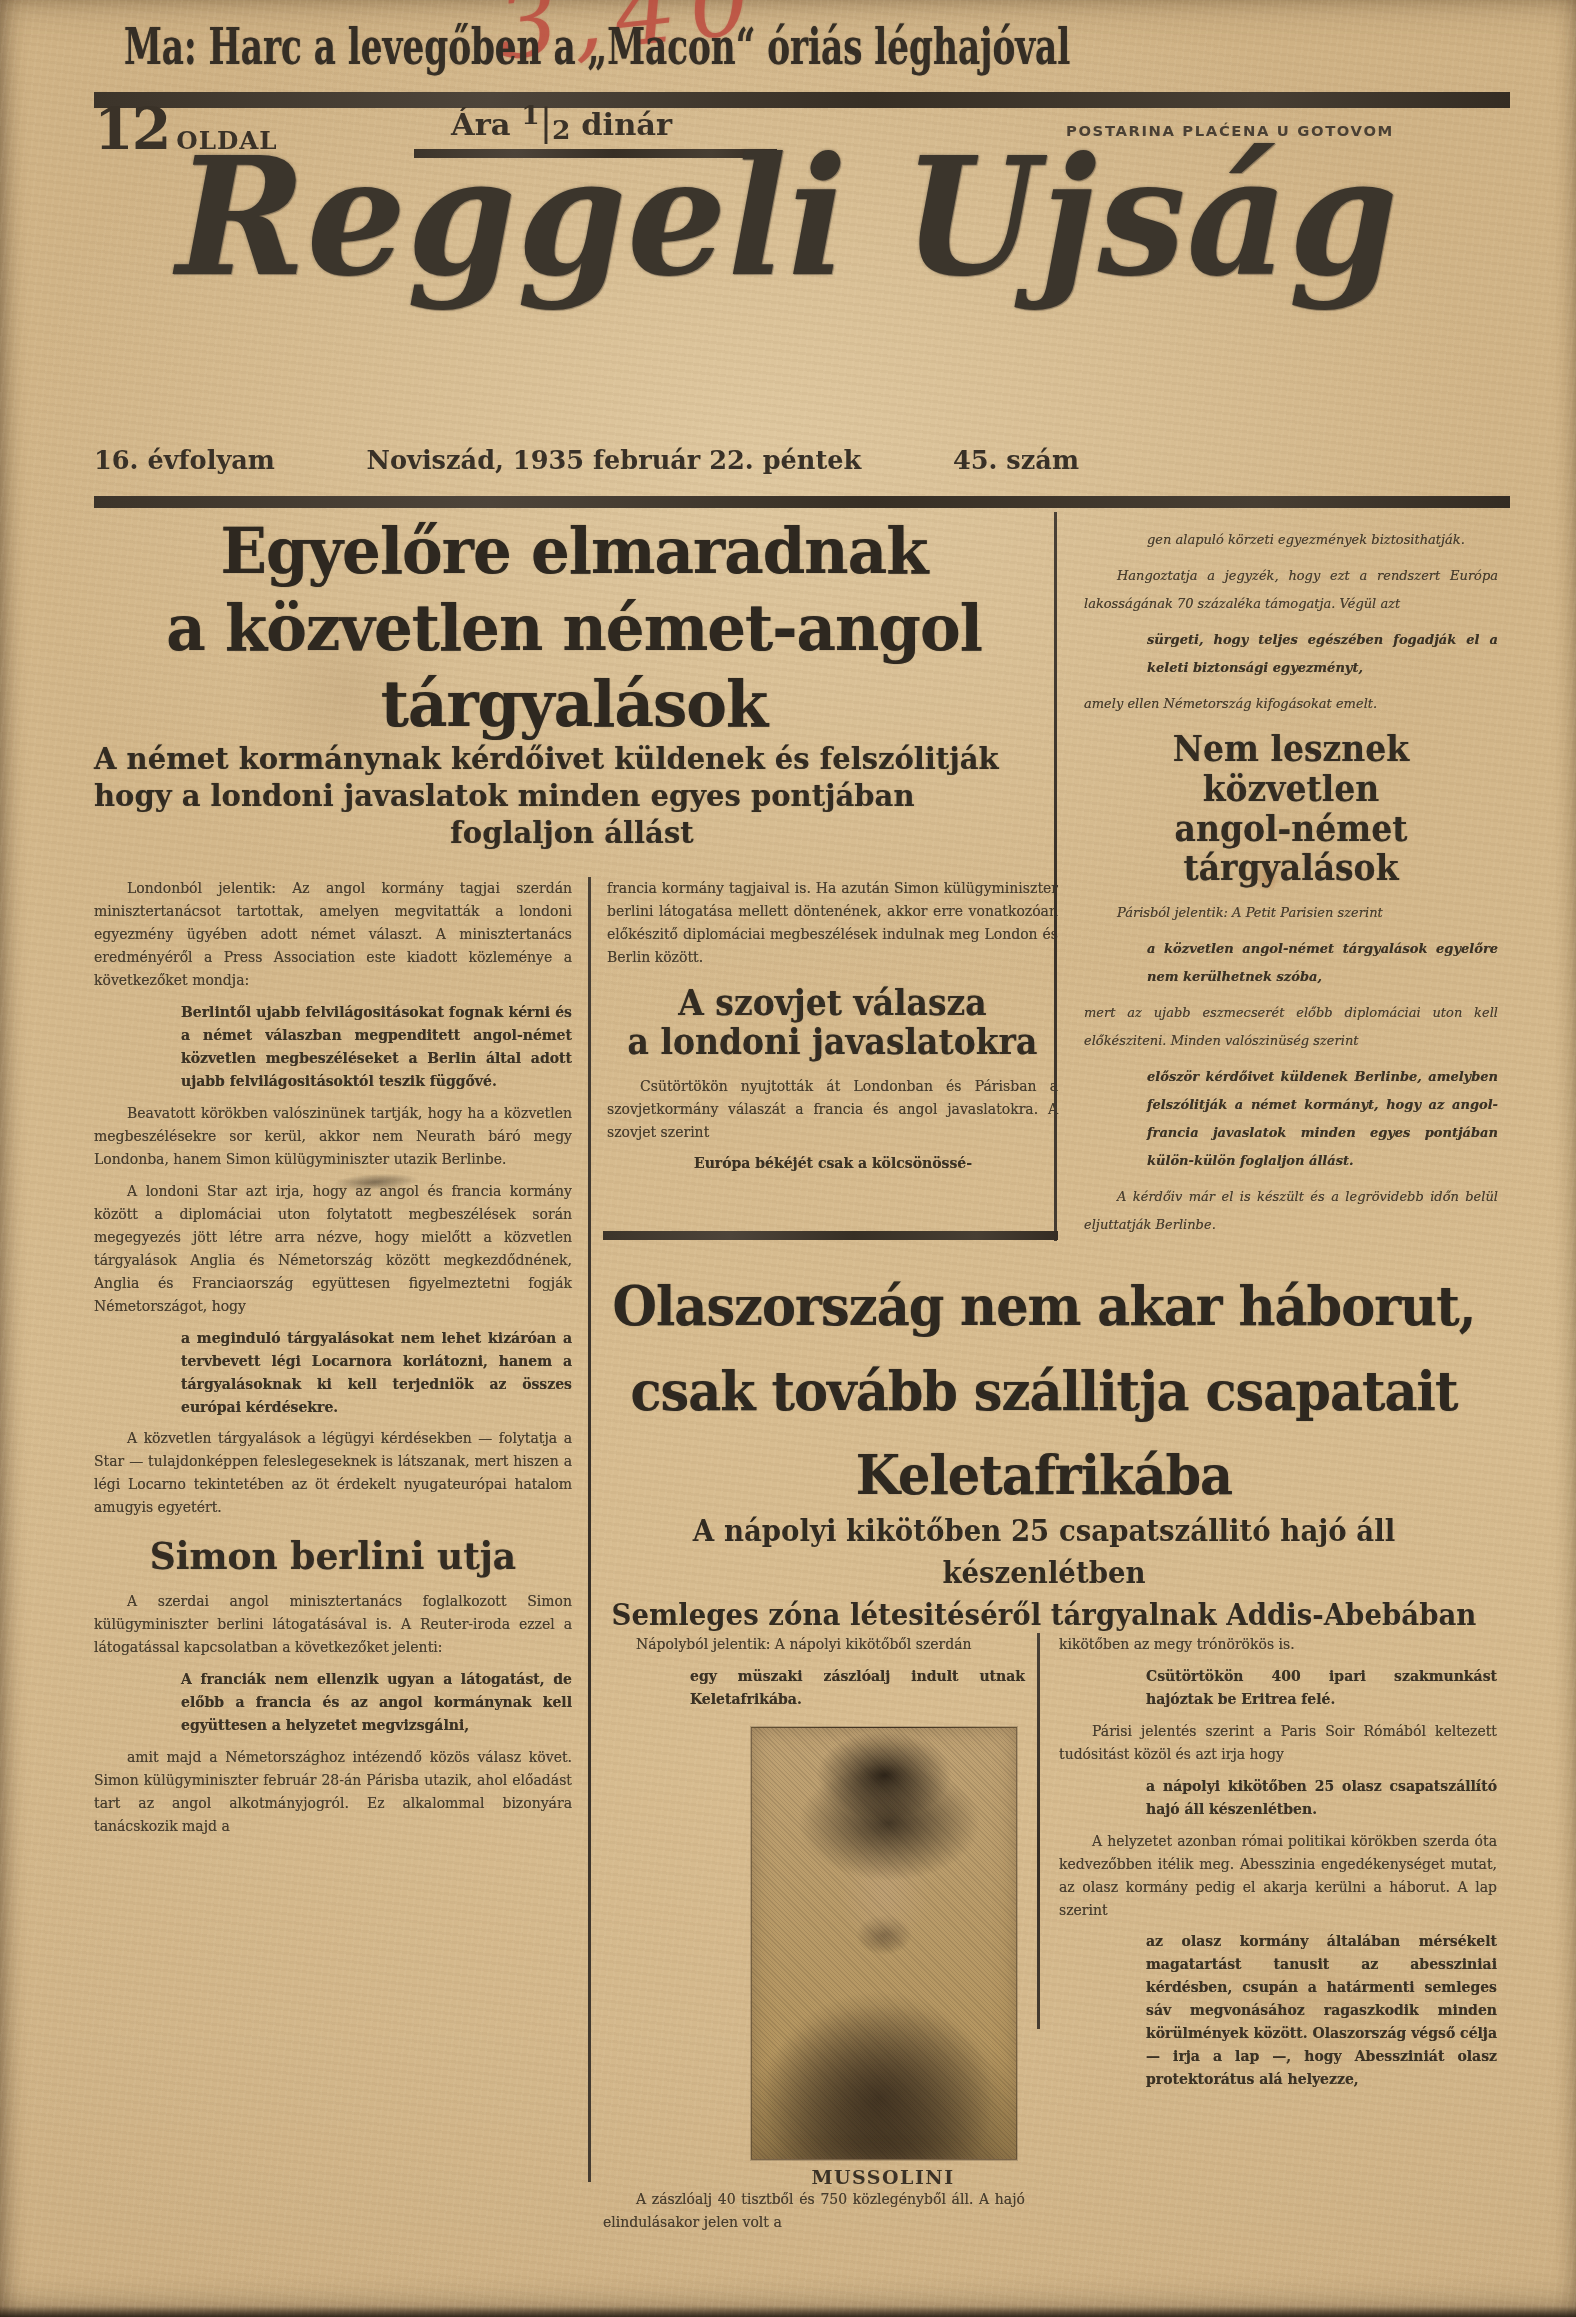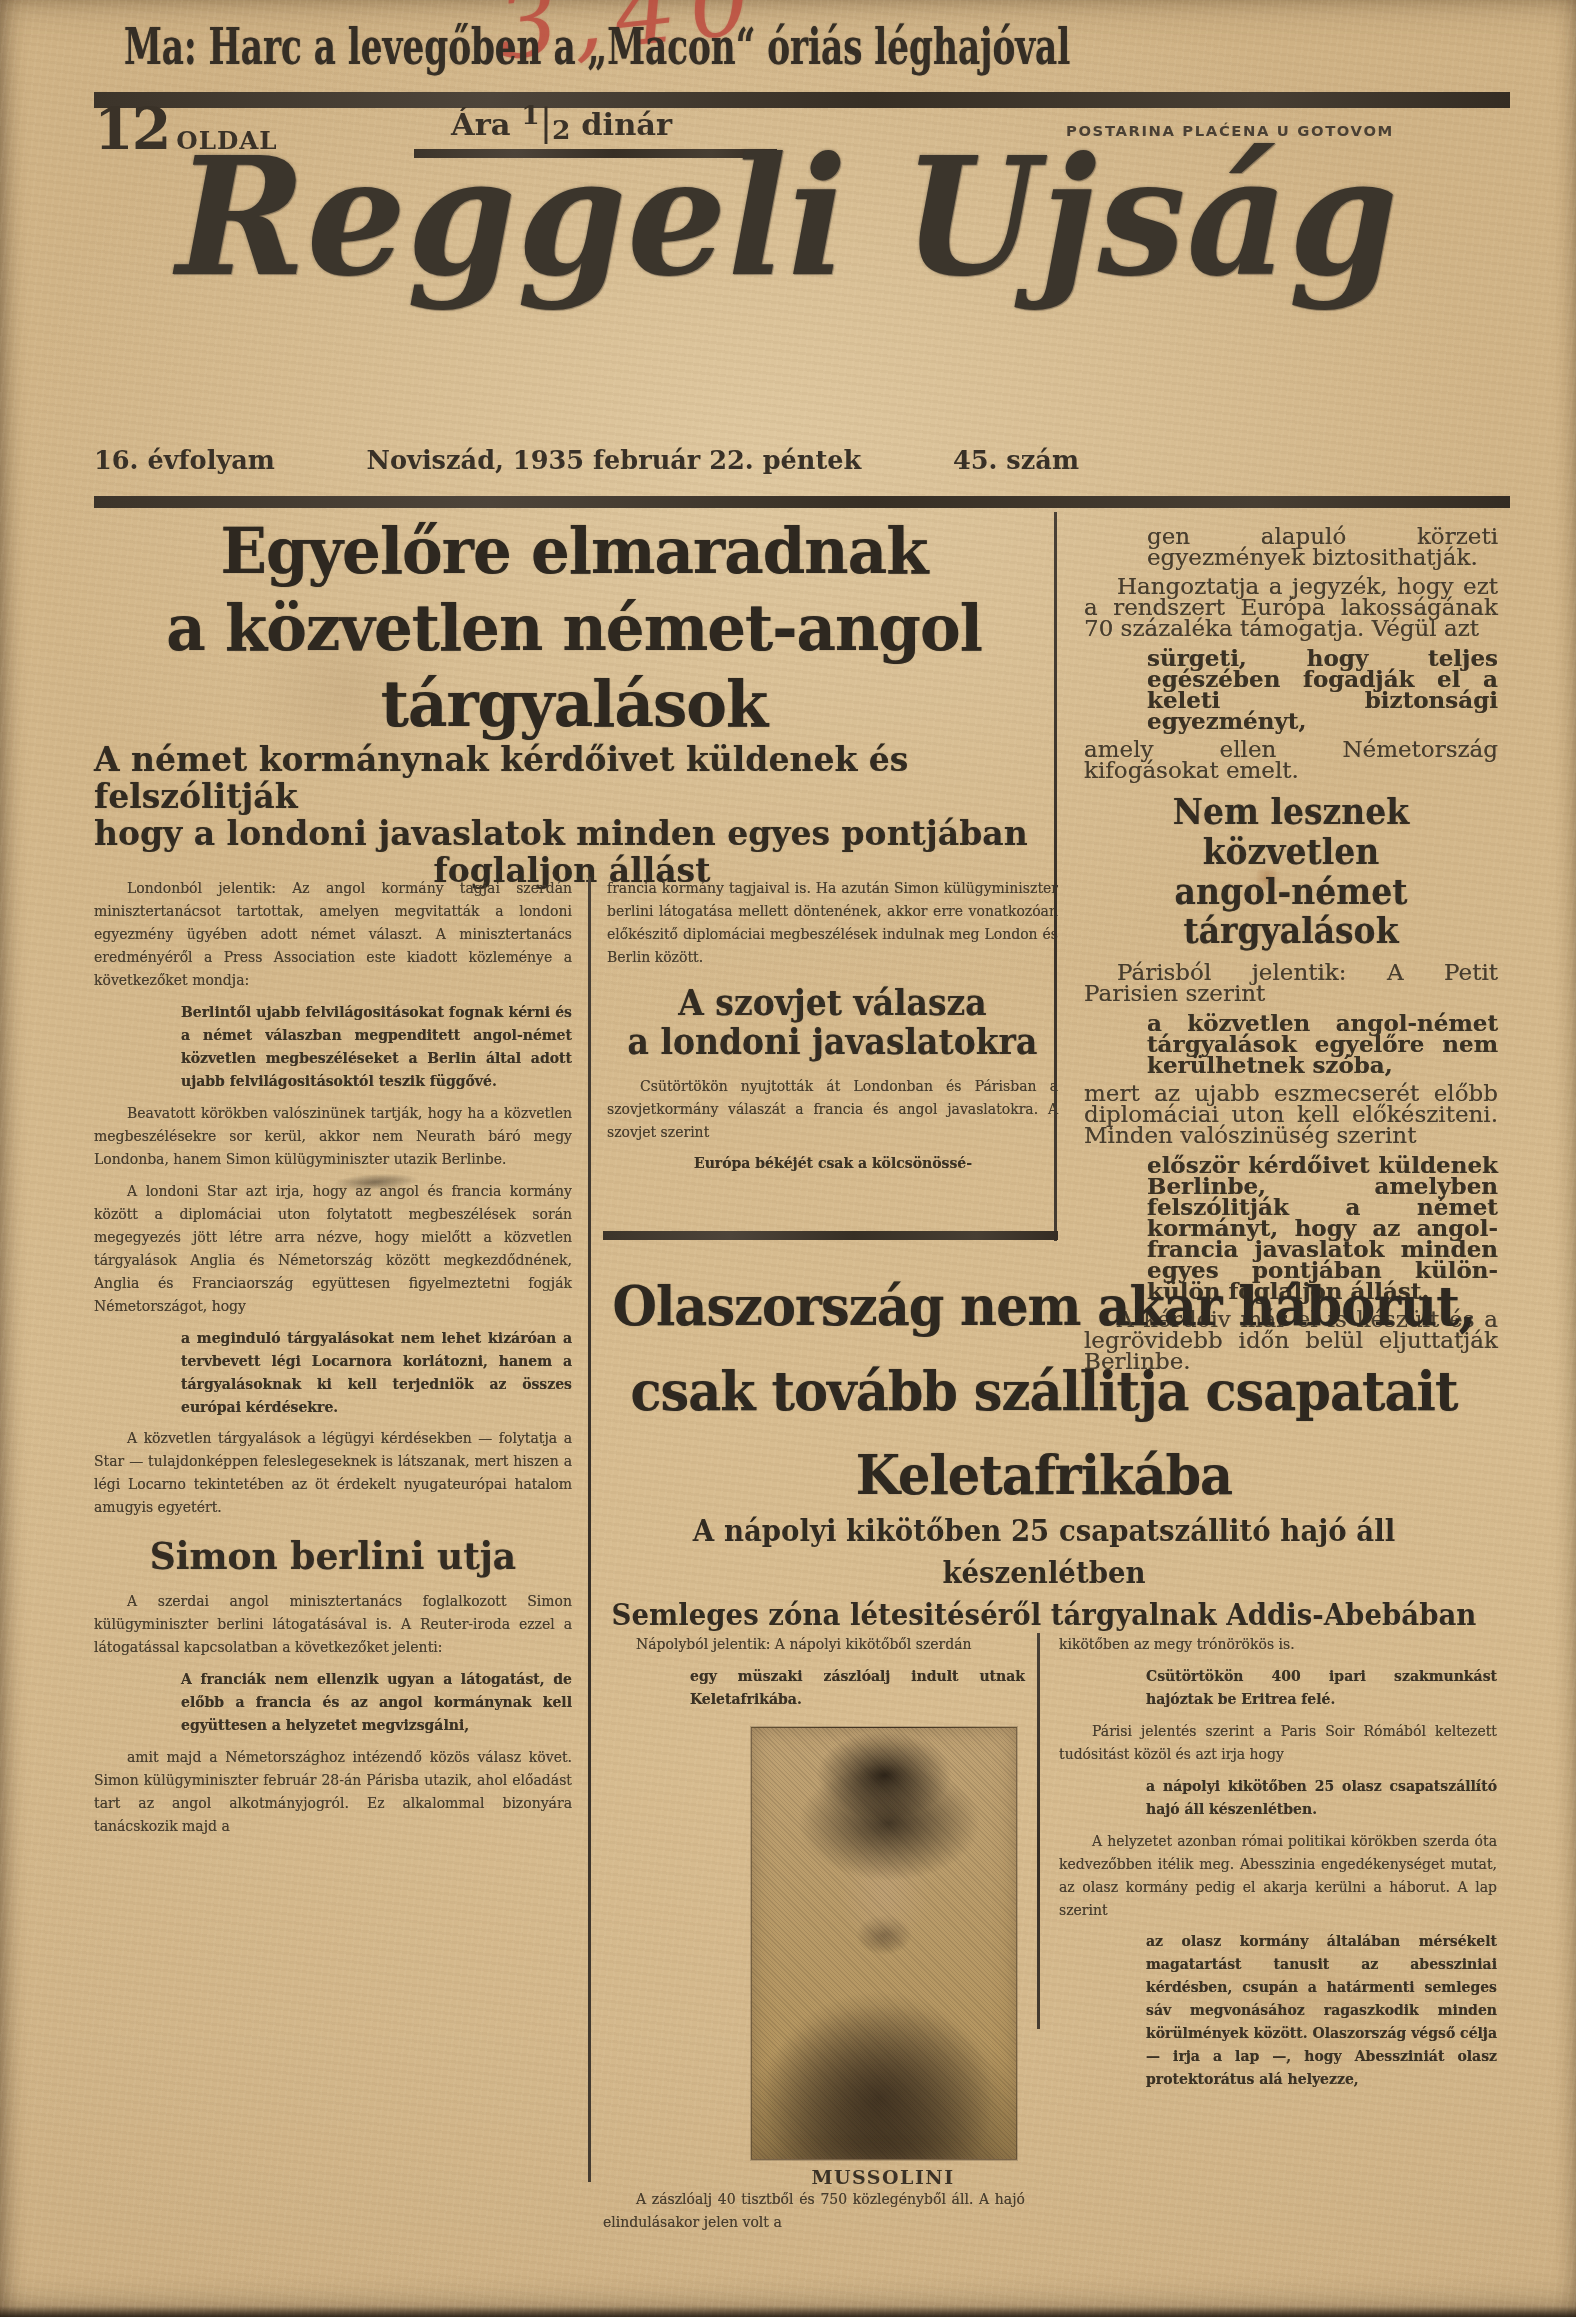--- a/index.html
+++ b/index.html
@@ -48,28 +48,28 @@
     font-size:156px;font-style:italic;font-weight:bold;letter-spacing:1px;color:#3b352c;
     transform:scaleY(1.04);text-shadow:1px 1px 0 rgba(30,25,18,.25), 0 0 3px rgba(59,53,44,.45);}
 
   .dateline{position:absolute;top:445px;left:94px;width:985px;display:flex;
     justify-content:space-between;align-items:center;font-weight:bold;font-size:25.6px;color:#393127;}
   .date-rule{top:496px;left:94px;width:1416px;height:11.8px;}
 
   .lead-hl{position:absolute;top:512px;left:94px;width:960px;text-align:center;font-weight:bold;
     font-size:61px;line-height:73px;letter-spacing:-1px;color:#2e2820;transform:scaleY(1.05);
     transform-origin:center top;text-shadow:0 0 1px rgba(46,40,32,.6);}
-  .lead-sub{position:absolute;top:741px;left:94px;width:956px;font-weight:bold;font-size:33px;
+  .lead-sub{position:absolute;top:741px;left:94px;width:956px;font-weight:bold;font-size:29px;
     line-height:37px;color:#322b21;text-shadow:0 0 1px rgba(50,43,33,.5);}
   .ctr{text-align:center;}
 
   .col{position:absolute;}
   .col p{margin:0 0 8.9px 0;font-size:14px;line-height:23px;text-align:justify;
     text-shadow:0 0 0.6px rgba(70,58,42,.65);}
-  .col.small p{font-size:23px;line-height:21px;margin-bottom:7.9px;}
+  .col.small p{font-size:13px;line-height:28px;margin-bottom:7.9px;font-style:italic;}
   .pn{text-indent:33px;}
   .pc{text-indent:0;}
   .pb{font-weight:bold;margin-left:87px !important;text-indent:0;color:#3b3224;}
   .pi{margin-left:87px !important;text-indent:0;}
   .col.small .pb,.col.small .pi{margin-left:63px !important;}
 
   .sechead{font-weight:bold;text-align:center;font-size:36px;line-height:41px;margin:15.8px 0 13.8px;
     color:#332c22;transform:scaleY(1.05);text-shadow:0 0 1px rgba(51,44,34,.6);}
   .sechead.two{font-size:33px;line-height:38px;}
 

